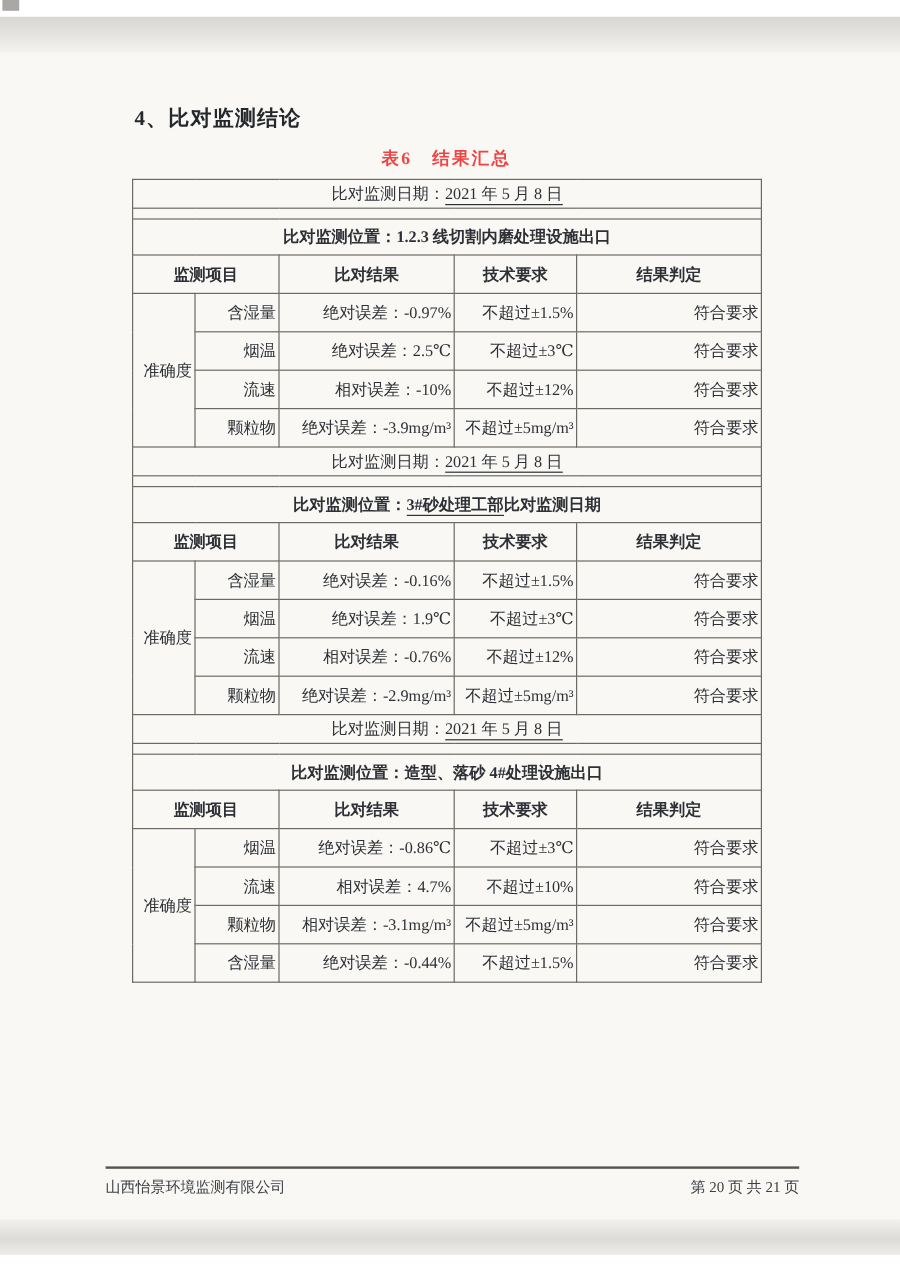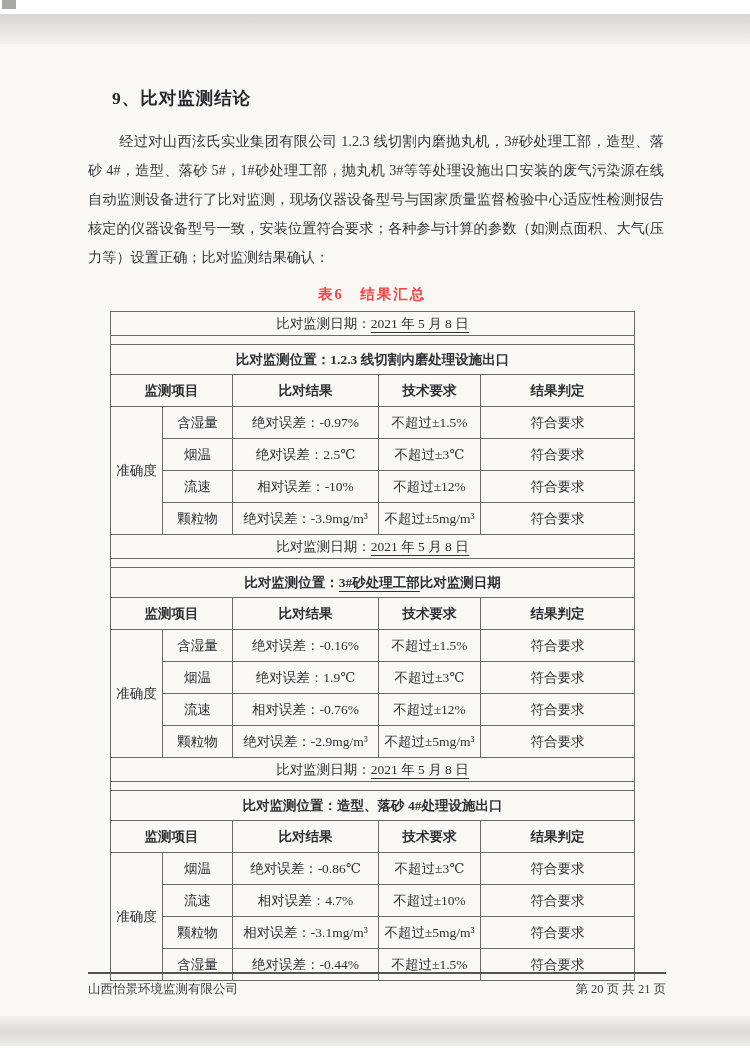--- a/index.html
+++ b/index.html
@@ -43,44 +43,43 @@
     width:524px; margin-left:22px;
   }
   table.report td {
     border:1px solid #6b6a64; text-align:center; vertical-align:middle;
     font-size:13.5px; color:#2d3136; padding:0 2px; overflow:hidden;
   }
   tr.sec-date td  { height:23px; font-weight:normal; }
   tr.sec-spacer td{ height:8px; padding:0; }
   tr.sec-pos td   { height:29px; font-weight:bold; }
   tr.sec-head td  { height:31px; font-weight:bold;margin-top:17px; }
-  tr.data td      { height:31px; }
+  tr.data td      { height:31px;text-align:right; }
   .uline { border-bottom:1px solid #2d3136; padding-bottom:1px; }
 
   .footer {
     position:absolute; left:88px; top:972px; width:578px;
     border-top:2px solid #55544f; padding-top:7px;
     display:flex; justify-content:space-between;
     font-size:12.5px; color:#3b3f44;
   }
 </style>
 </head>
 <body>
 
 <div class="scan-page">
   <div class="strip-top-white"></div>
   <div class="band-top"></div>
   <div class="band-bottom"></div>
   <div class="strip-bottom-white"></div>
   <div class="corner-mark"></div>
 
   <div class="content">
-    <h1 class="heading">9、比对监测结论</h1>
-
-    <p class="para">经过对山西泫氏实业集团有限公司 1.2.3 线切割内磨抛丸机，3#砂处理工部，造型、落砂 4#，造型、落砂 5#，1#砂处理工部，抛丸机 3#等等处理设施出口安装的废气污染源在线自动监测设备进行了比对监测，现场仪器设备型号与国家质量监督检验中心适应性检测报告核定的仪器设备型号一致，安装位置符合要求；各种参与计算的参数（如测点面积、大气(压力等）设置正确；比对监测结果确认：</p>
+    <h1 class="heading">4、比对监测结论</h1>
+
 
     <div class="table-title">表6　结果汇总</div>
 
     <table class="report">
       <colgroup>
         <col style="width:52px">
           <col style="width:70px">
           <col style="width:146px">
           <col style="width:102px">
           <col style="width:154px">

